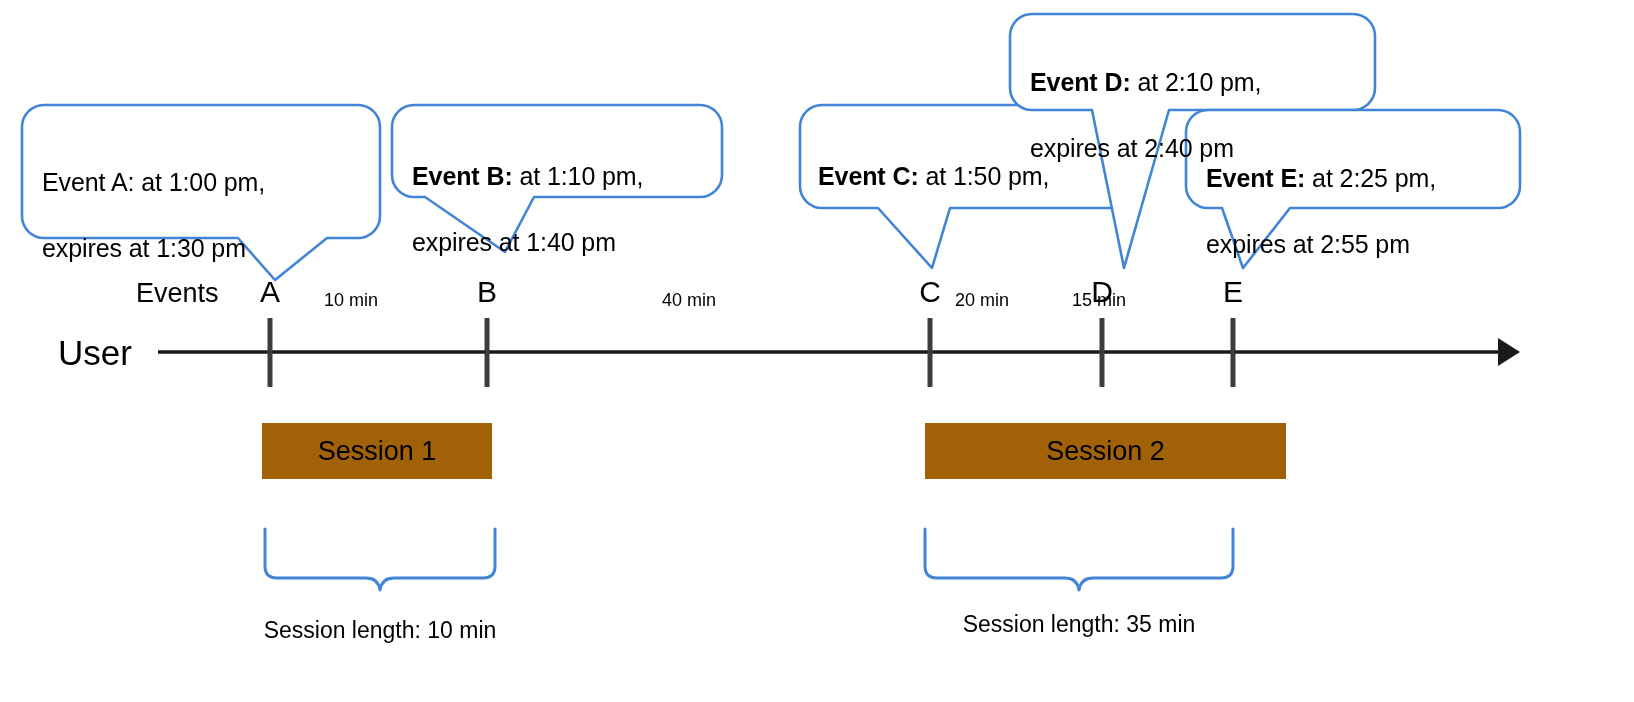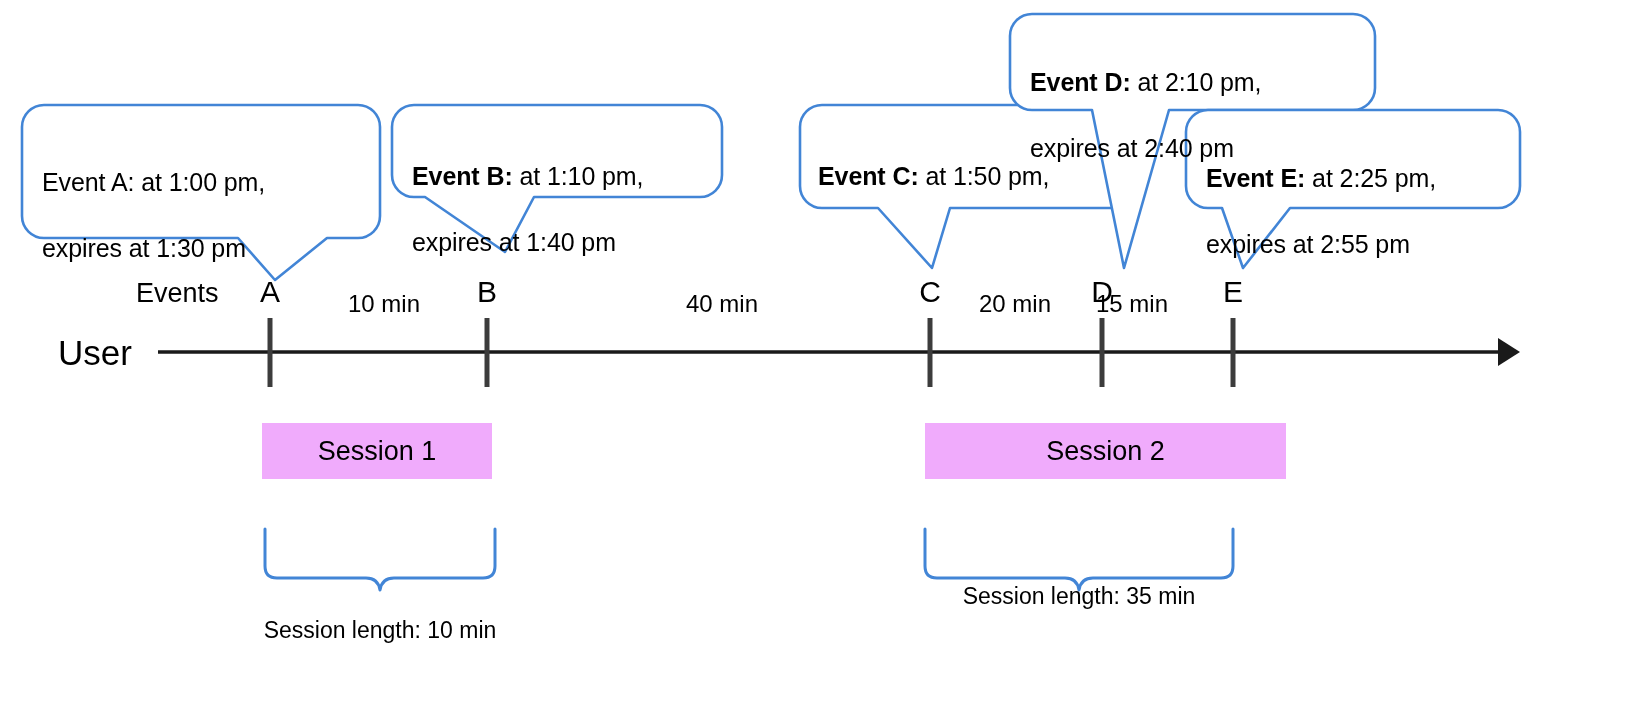--- a/index.html
+++ b/index.html
@@ -58,28 +58,27 @@
   }
   .marker-label {
     position: absolute;
     font-size: 30px;
     color: #000000;
     white-space: nowrap;
     text-align: center;
   }
   .gap-label {
     position: absolute;
-    font-size: 24px;
+    font-size: 18px;
     color: #000000;
     white-space: nowrap;
-    text-align: center;
   }
   .session-box {
     position: absolute;
-    background: #f0abfc;
+    background: #a16207;
     display: flex;
     align-items: center;
     justify-content: center;
     font-size: 27px;
     color: #000000;
   }
   .session-length {
     position: absolute;
     font-size: 23px;
     color: #000000;
@@ -172,16 +171,16 @@
     <div class="gap-label" style="left:1072px; top:290px; width:120px;">15 min</div>
 
     <div class="session-box" style="left:262px; top:423px; width:230px; height:56px;">
       <span>Session 1</span>
     </div>
     <div class="session-box" style="left:925px; top:423px; width:361px; height:56px;">
       <span>Session 2</span>
     </div>
 
     <div class="session-length" style="left:180px; top:617px; width:400px;">Session length: 10 min</div>
-    <div class="session-length" style="left:879px; top:583px; width:400px;">Session length: 35 min</div>
+    <div class="session-length" style="left:879px; top:611px; width:400px;">Session length: 35 min</div>
 
   </div>
 </div>
 
 </body></html>

